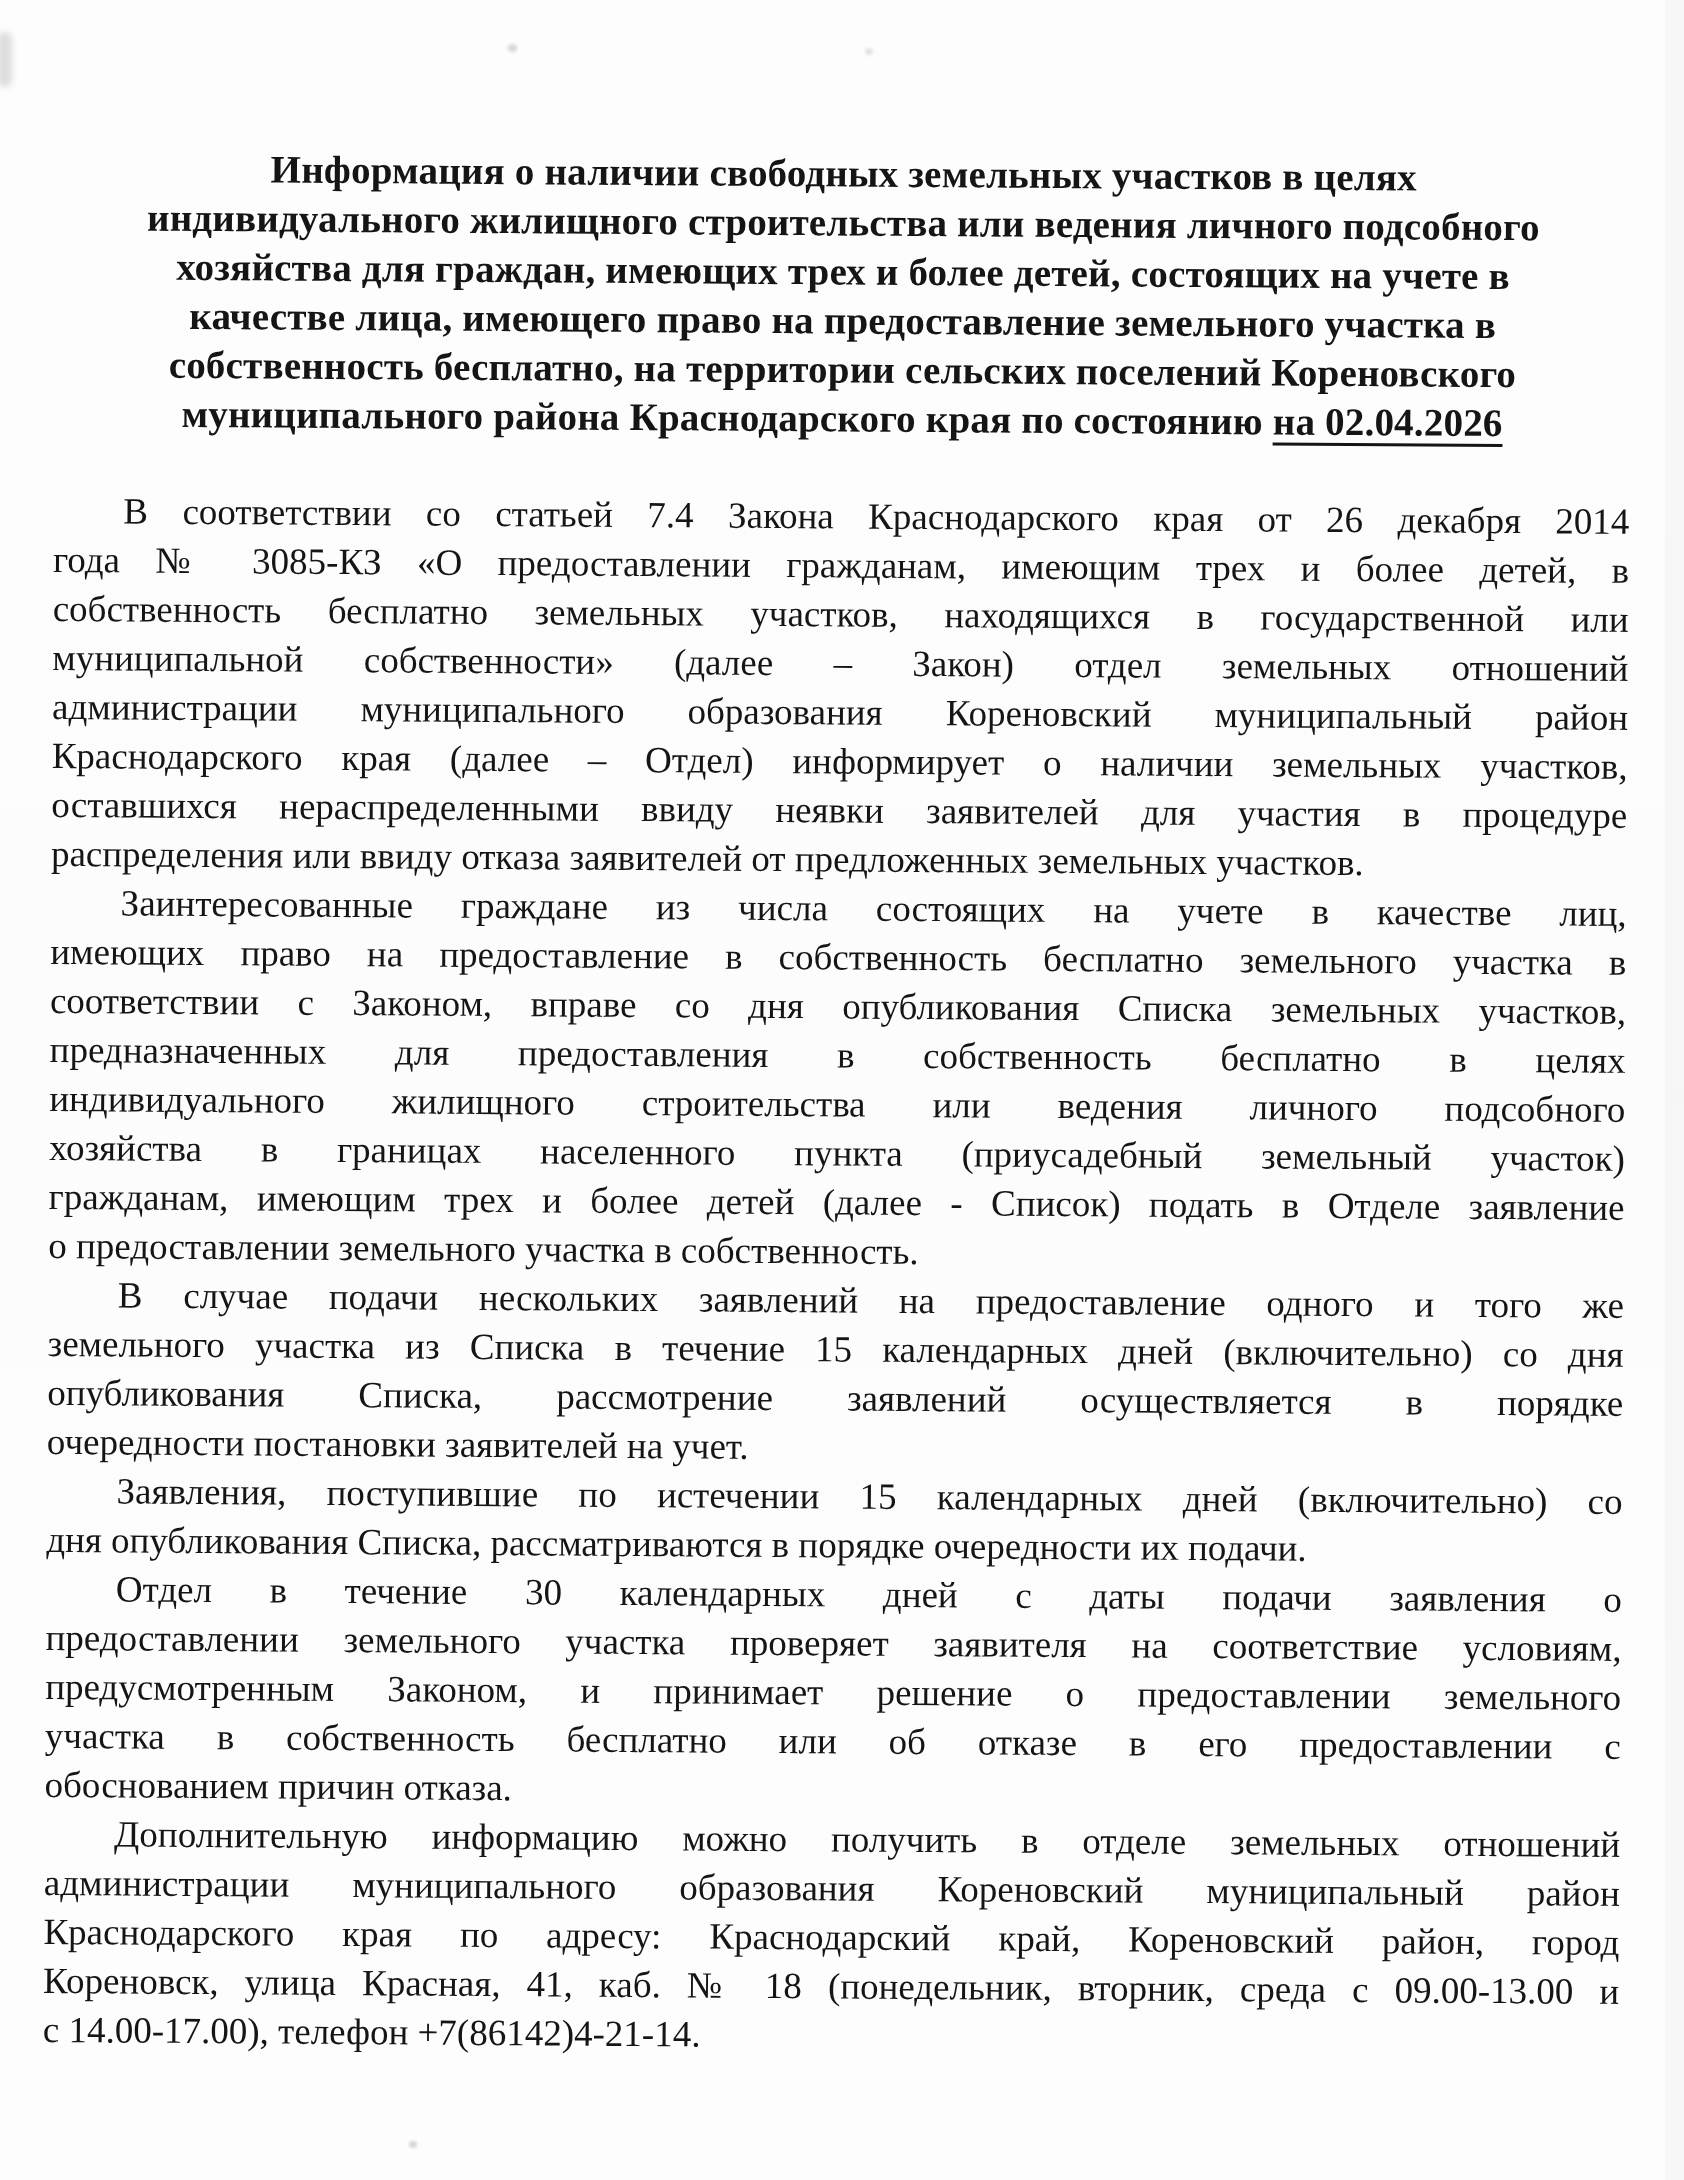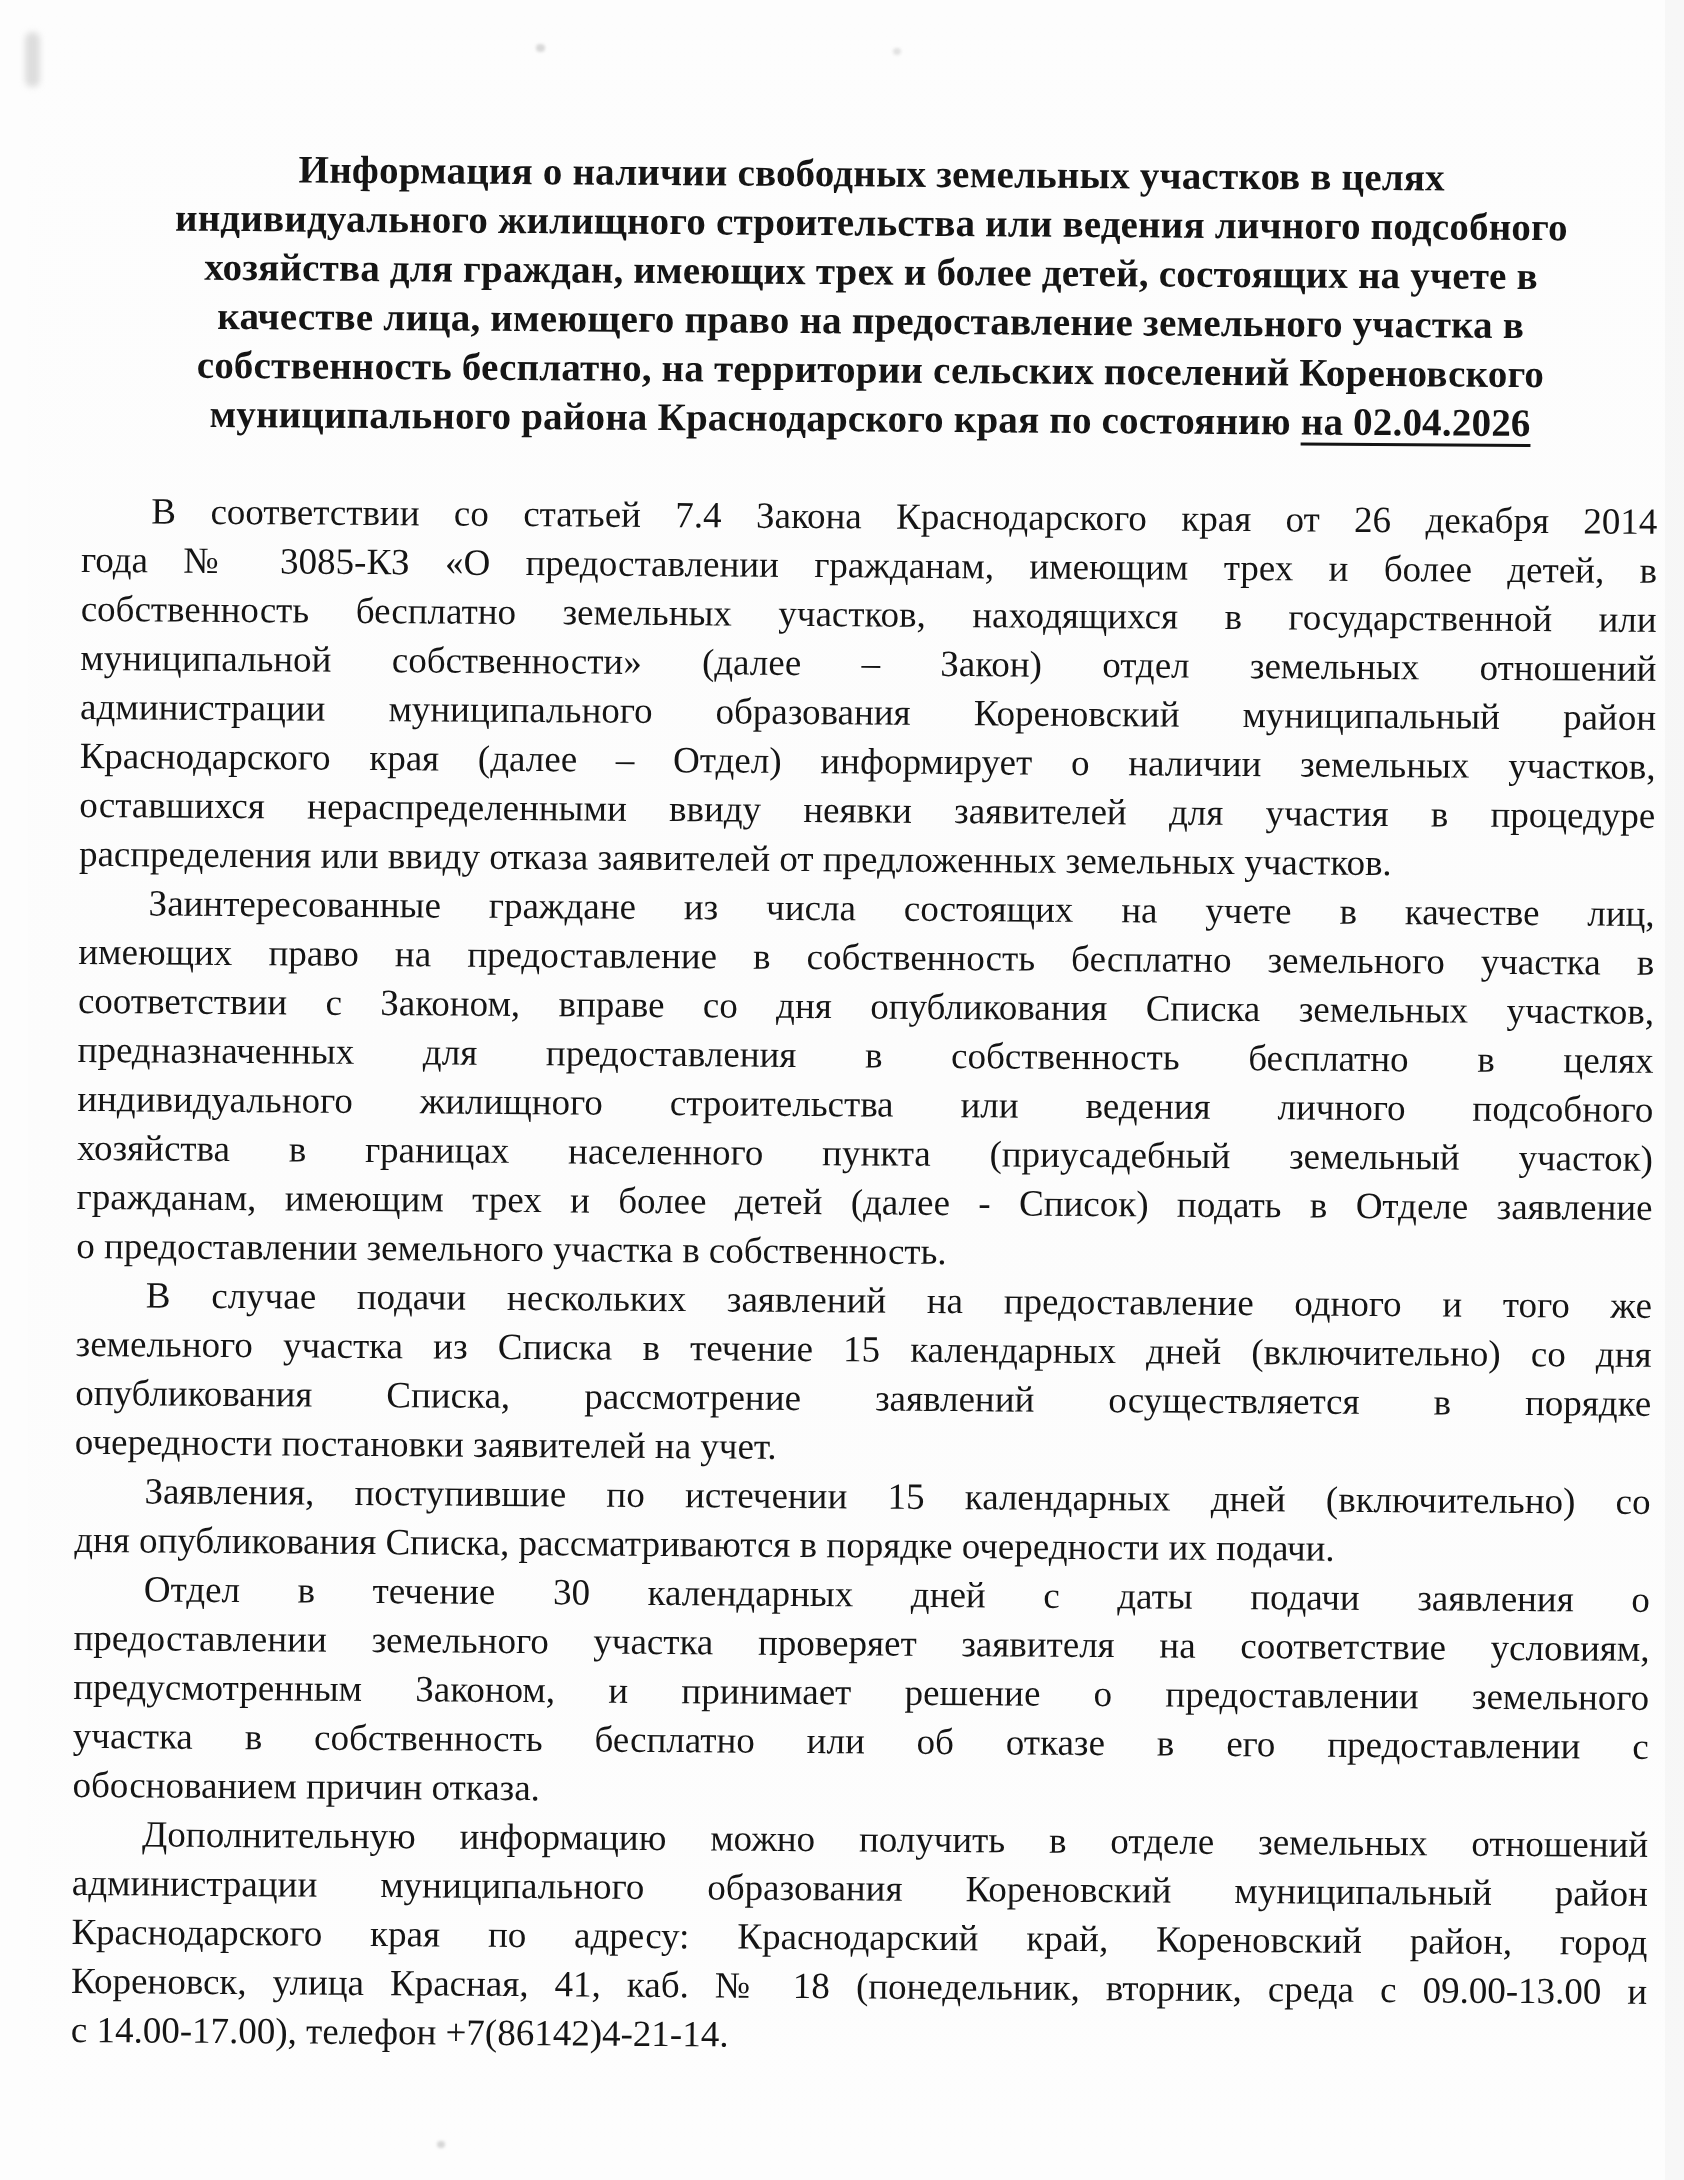--- a/index.html
+++ b/index.html
@@ -9,21 +9,20 @@
     height: 2181px;
     background: #fdfdfd;
     overflow: hidden;
     font-family: "Liberation Serif", "DejaVu Serif", serif;
     color: #151515;
   }
   .sheet {
     position: absolute;
     inset: 0;
     background: linear-gradient(180deg, #fdfdfd 0%, #fcfcfc 50%, #fdfdfd 100%);
-    margin-left: 28px;
   }
   
   .edge-strip {
     position: absolute;
     right: 0; top: 0;
     width: 19px; height: 100%;
     background: rgba(0,0,0,0.025);
   }
   .speckle {
     position: absolute;

